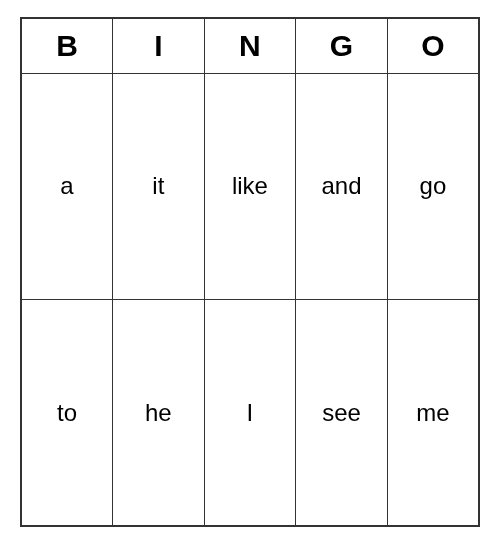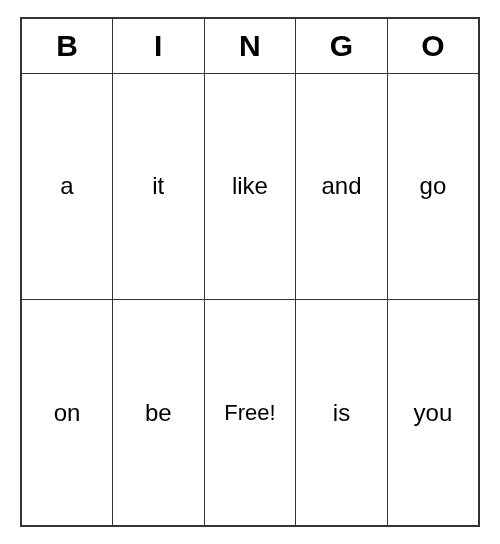--- a/index.html
+++ b/index.html
@@ -65,20 +65,20 @@
   </thead>
   <tbody>
   <tr>
         <td>a</td>
         <td>it</td>
         <td>like</td>
         <td>and</td>
         <td>go</td>
       </tr>
       <tr>
-        <td>on</td>
-        <td>be</td>
-        <td class="free-cell">Free!</td>
-        <td>is</td>
-        <td>you</td>
+        <td>to</td>
+        <td>he</td>
+        <td>I</td>
+        <td>see</td>
+        <td>me</td>
       </tr>
     </tbody>
 </table>
 
 </body></html>

